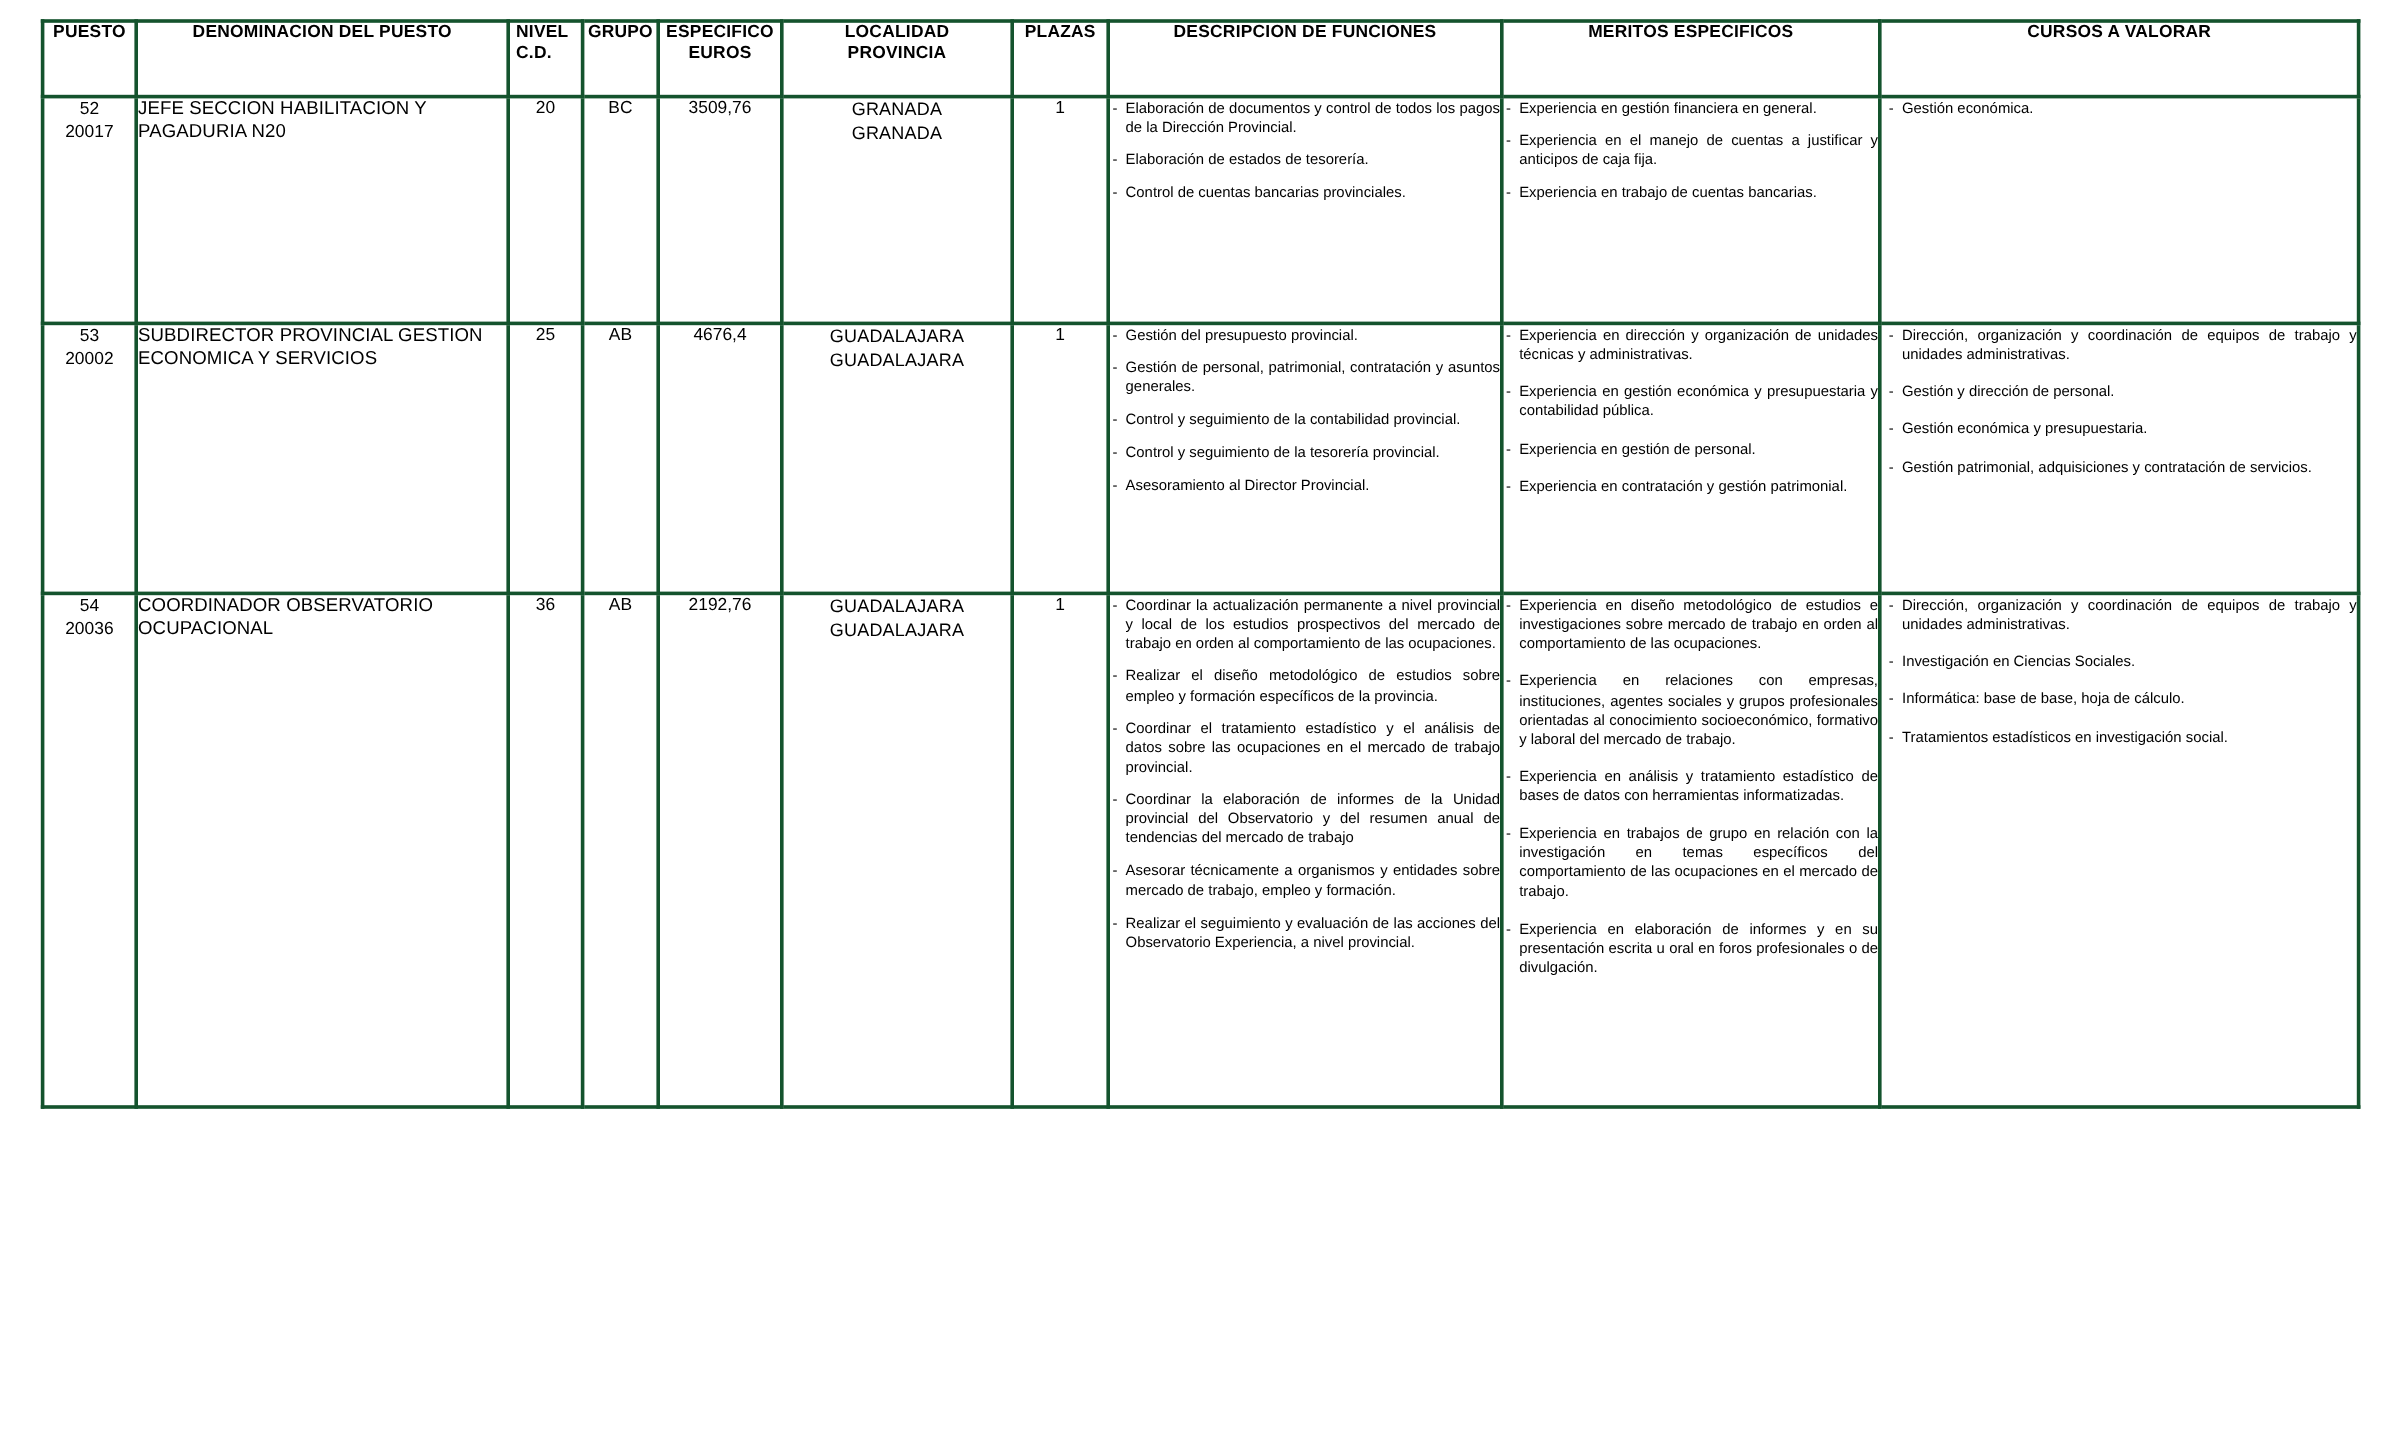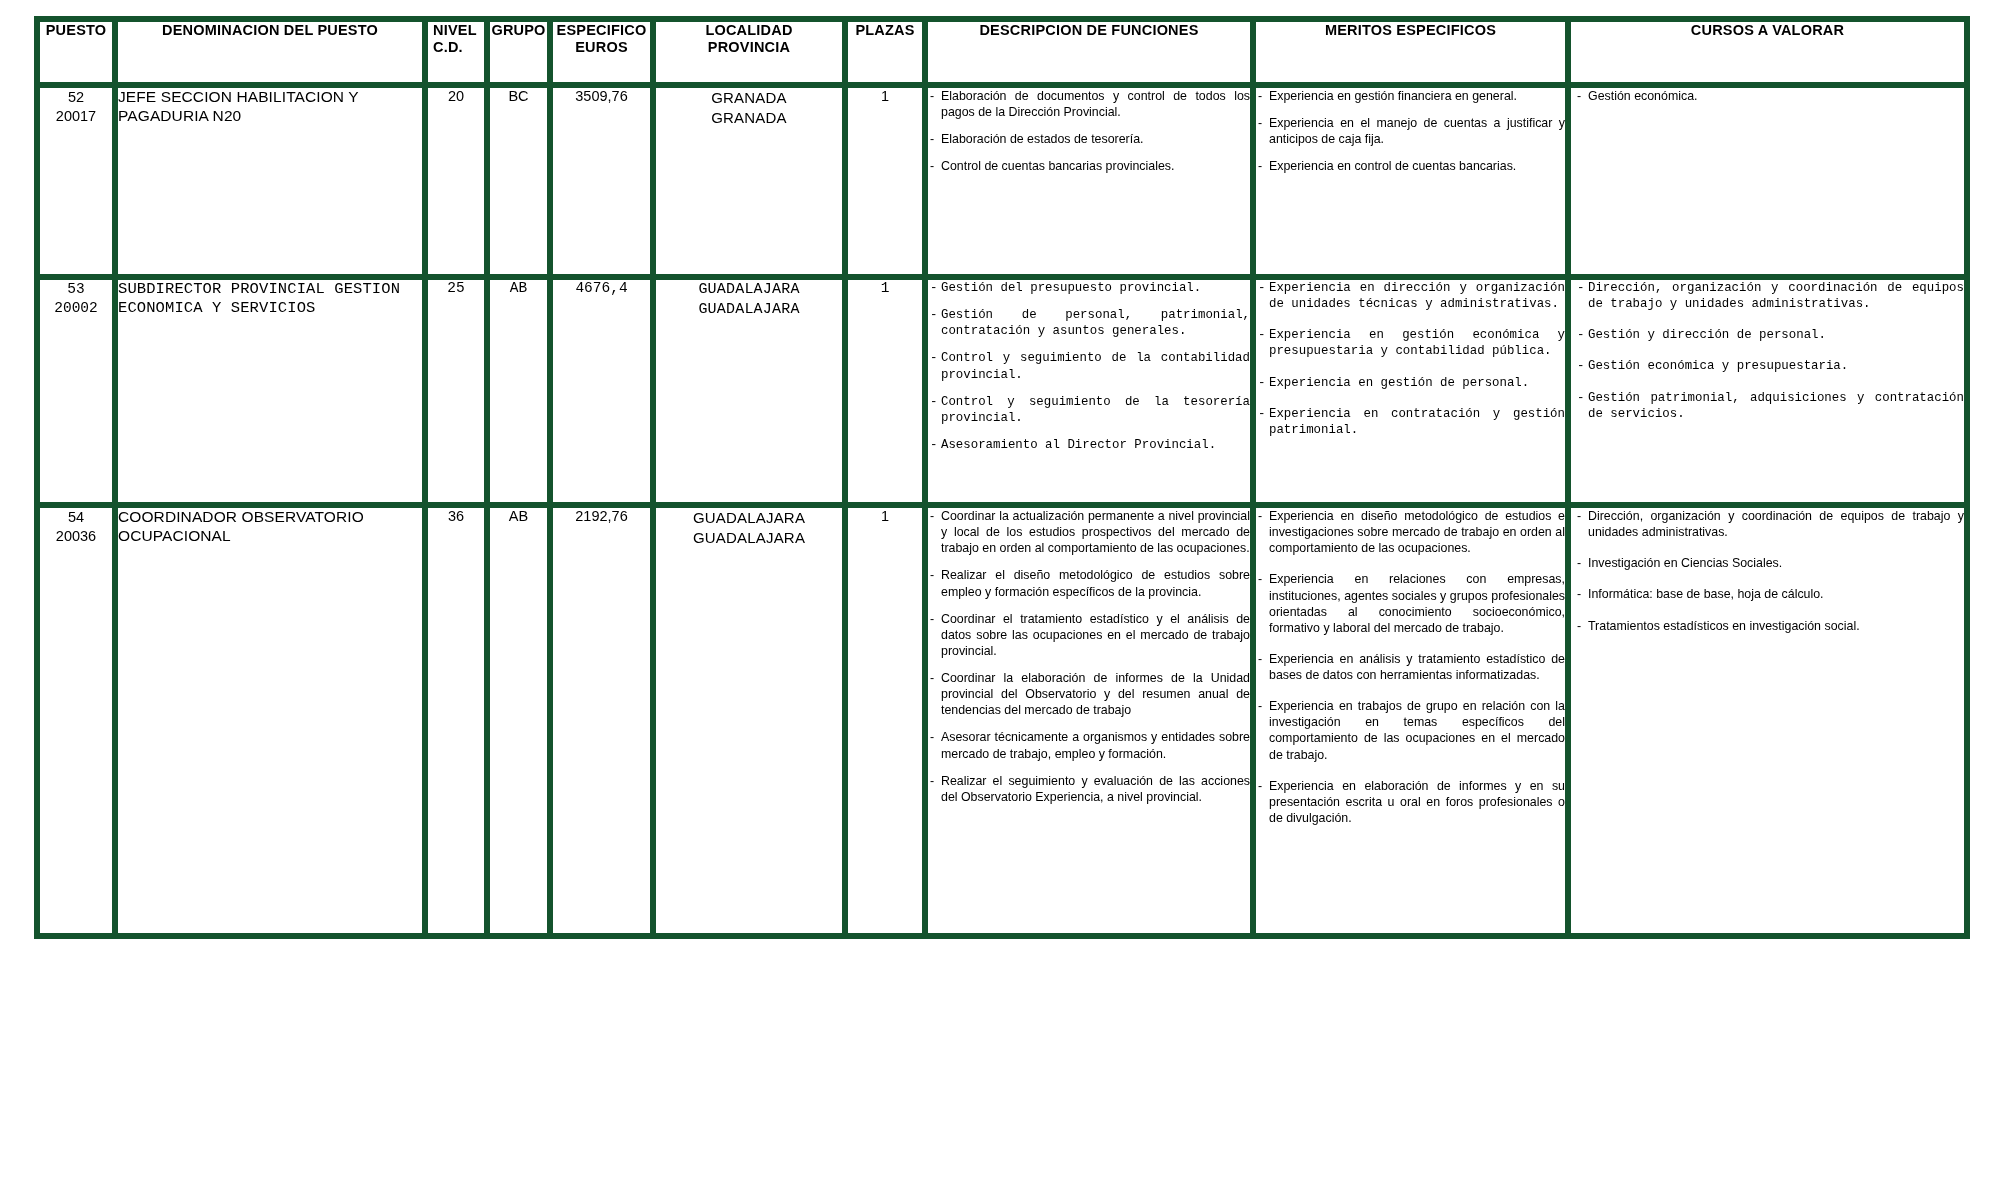--- a/index.html
+++ b/index.html
@@ -21,21 +21,21 @@
     top: 16px;
     width: 1930px;
   }
   table.job-table {
     border-collapse: collapse;
     width: 1930px;
     table-layout: fixed;
   }
   table.job-table th,
   table.job-table td {
-    border: 6px solid #14532d;
+    border: 3px solid #14532d;
     vertical-align: top;
     padding: 0;
   }
   thead th {
     text-align: center;
     font-size: 14.5px;
     font-weight: bold;
     letter-spacing: 0.2px;
     padding: 7px 2px 6px 2px;
     line-height: 1.18;
@@ -104,21 +104,21 @@
   ul.items li:last-child { margin-bottom: 0; }
   ul.items li::before {
     content: "-";
     position: absolute;
     left: 2px;
     top: 0;
   }
   ul.items.loose li { margin-bottom: 15px; }
 
   .row-52 td { height: 186px; }
-  .row-53 td { height: 222px; font-family: Liberation Mono, monospace; }
+  .row-53 td { height: 222px; }
   .row-54 td { height: 425px; margin-top: 44px; }
 
   .denom-line { display: block; }
 </style>
 </head>
 <body>
 
 <div class="page">
   <table class="job-table">
     <colgroup>
@@ -179,21 +179,21 @@
           <ul class="items">
               <li>Elaboración de documentos y control de todos los pagos de la Dirección Provincial.</li>
               <li>Elaboración de estados de tesorería.</li>
               <li>Control de cuentas bancarias provinciales.</li>
             </ul>
         </td>
         <td class="list-cell">
           <ul class="items">
               <li>Experiencia en gestión financiera en general.</li>
               <li>Experiencia en el manejo de cuentas a justificar y anticipos de caja fija.</li>
-              <li>Experiencia en control de cuentas bancarias.</li>
+              <li>Experiencia en trabajo de cuentas bancarias.</li>
             </ul>
         </td>
         <td class="list-cell cursos">
           <ul class="items">
               <li>Gestión económica.</li>
             </ul>
         </td>
       </tr>
 
       <tr class="row-53">

